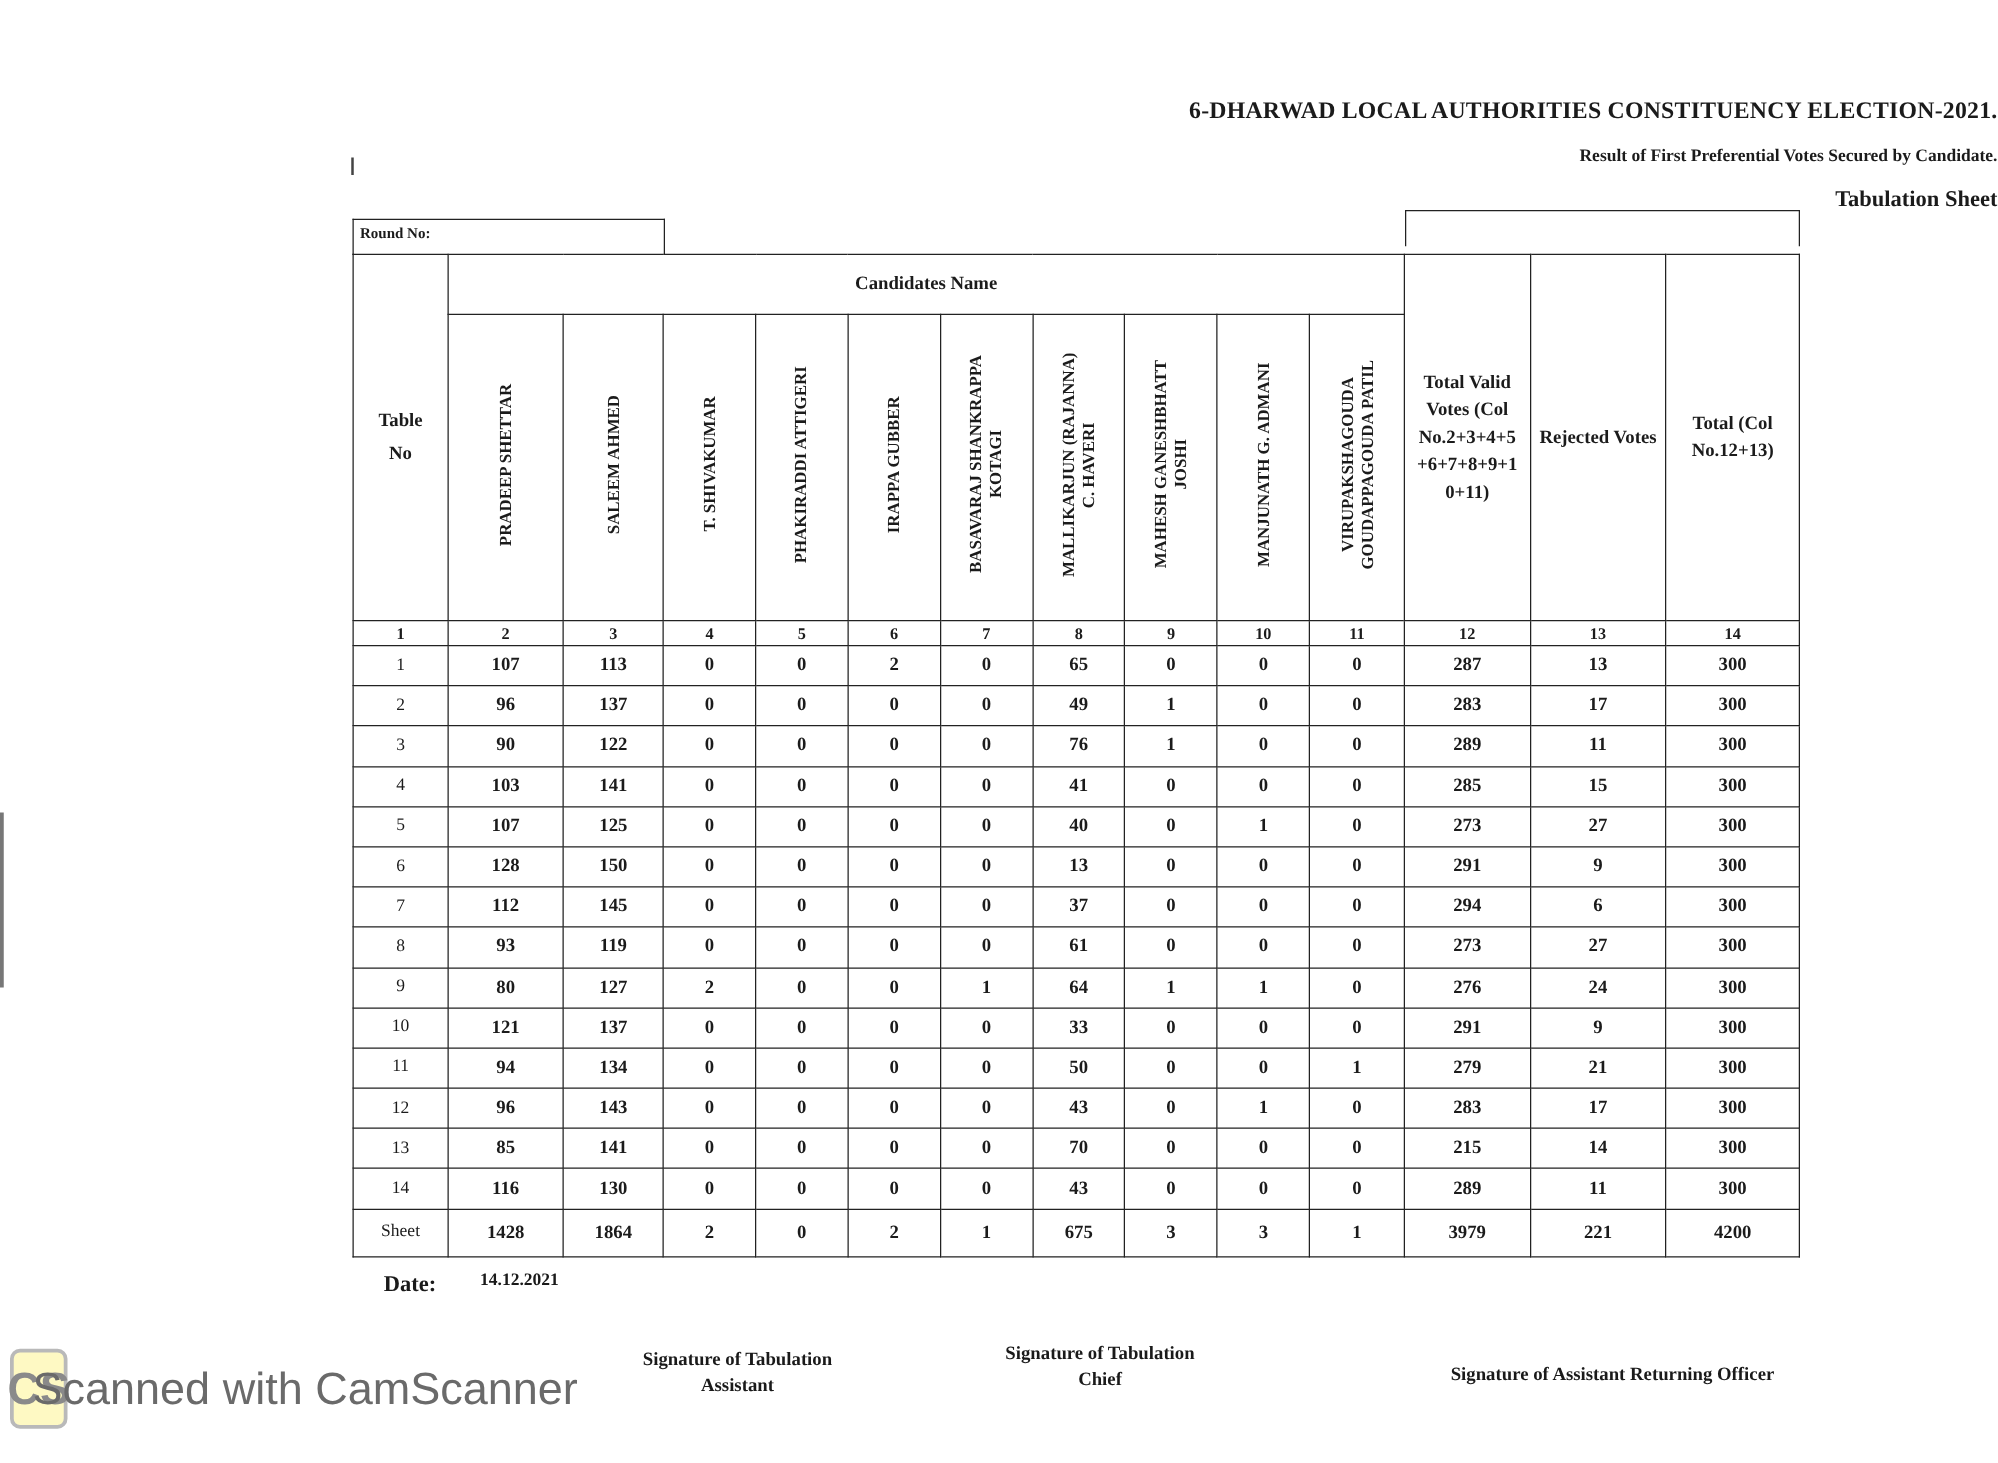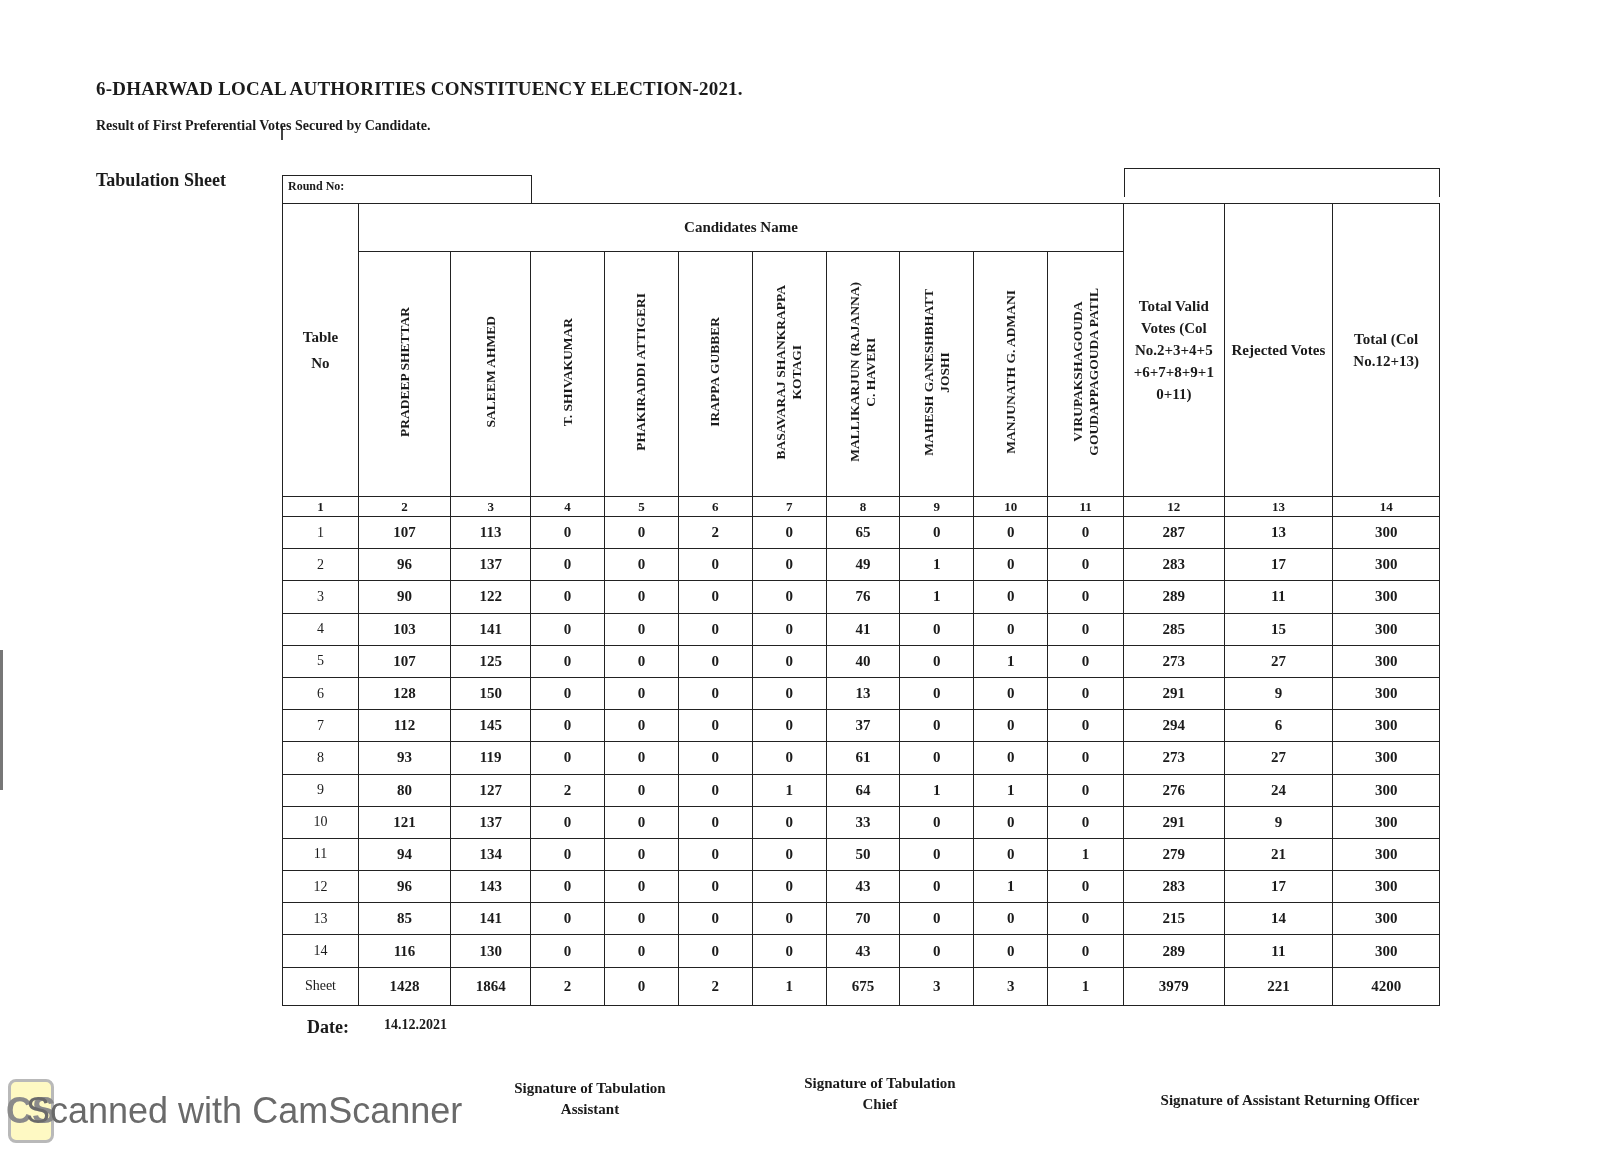--- a/index.html
+++ b/index.html
@@ -1,22 +1,22 @@
 <!DOCTYPE html>
 <html><head>
 <meta charset="utf-8">
 <style>
   * { box-sizing: border-box; margin: 0; padding: 0; }
   html, body { width: 1598px; height: 1170px; background: #ffffff; overflow: hidden; }
   body { position: relative; font-family: "Liberation Serif", serif; color: #1a1a1a; }
 
-  .title { position: absolute; left: 0; width: 1598px; text-align: left; font-weight: bold; color: #1b1b1b; }
+  .title { position: absolute; left: 0; width: 1598px; text-align: right; font-weight: bold; color: #1b1b1b; }
   .t1 { top: 78px; font-size: 19px; letter-spacing: 0.2px; padding-left: 96px; }
   .t2 { top: 118px; font-size: 14px; padding-left: 96px; }
-  .t3 { top: 149px; font-size: 18px; padding-left: 96px; margin-top: 21px; }
+  .t3 { top: 149px; font-size: 18px; padding-left: 96px; }
 
   .round-box { position: absolute; left: 282px; top: 175px; width: 250px; height: 29px; border: 1.5px solid #222; border-bottom: none; font-weight: bold; font-size: 12px; padding: 3px 0 0 5px; }
   .top-right-box { position: absolute; left: 1124px; top: 168px; width: 316px; height: 29px; border: 1.5px solid #222; border-bottom: none; }
 
   table.sheet { position: absolute; left: 282px; top: 203px; width: 1158px; border-collapse: collapse; table-layout: fixed; }
   table.sheet td, table.sheet th { border: 1.5px solid #222; text-align: center; vertical-align: middle; font-weight: bold; font-size: 15px; color: #1b1b1b; }
   th.cand-head { height: 48px; font-size: 18px; font-weight: bold; }
   th.tableno { font-size: 18px; line-height: 26px; }
   th.name { height: 245px; padding: 0; }
   th.name .vert { writing-mode: vertical-rl; transform: rotate(180deg); font-size: 13.5px; line-height: 16px; display: inline-block; text-align: center; white-space: pre-line; }

